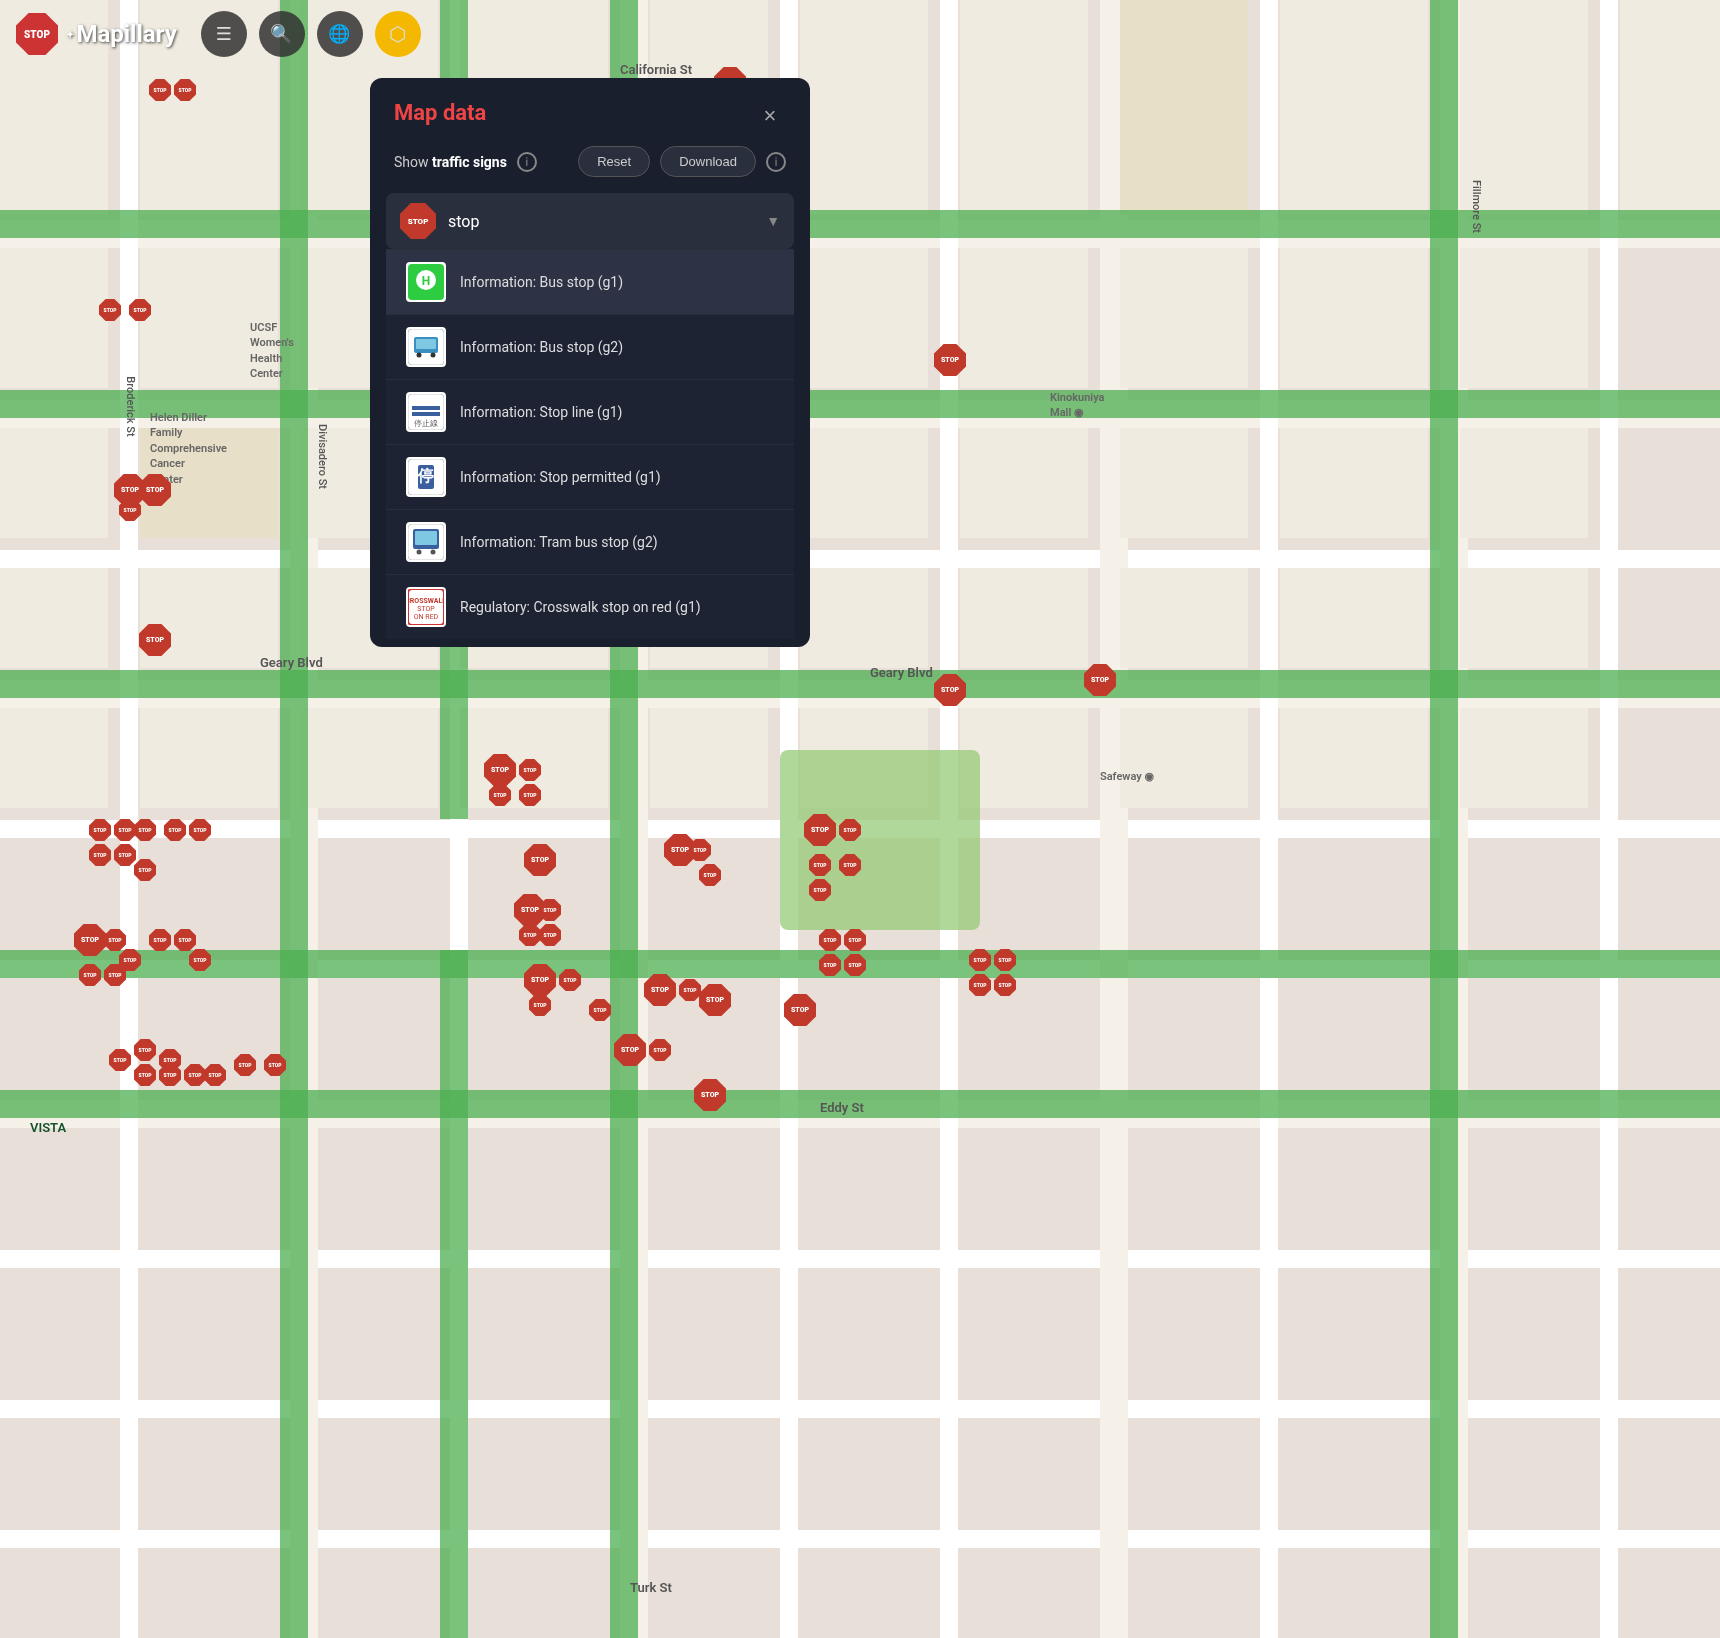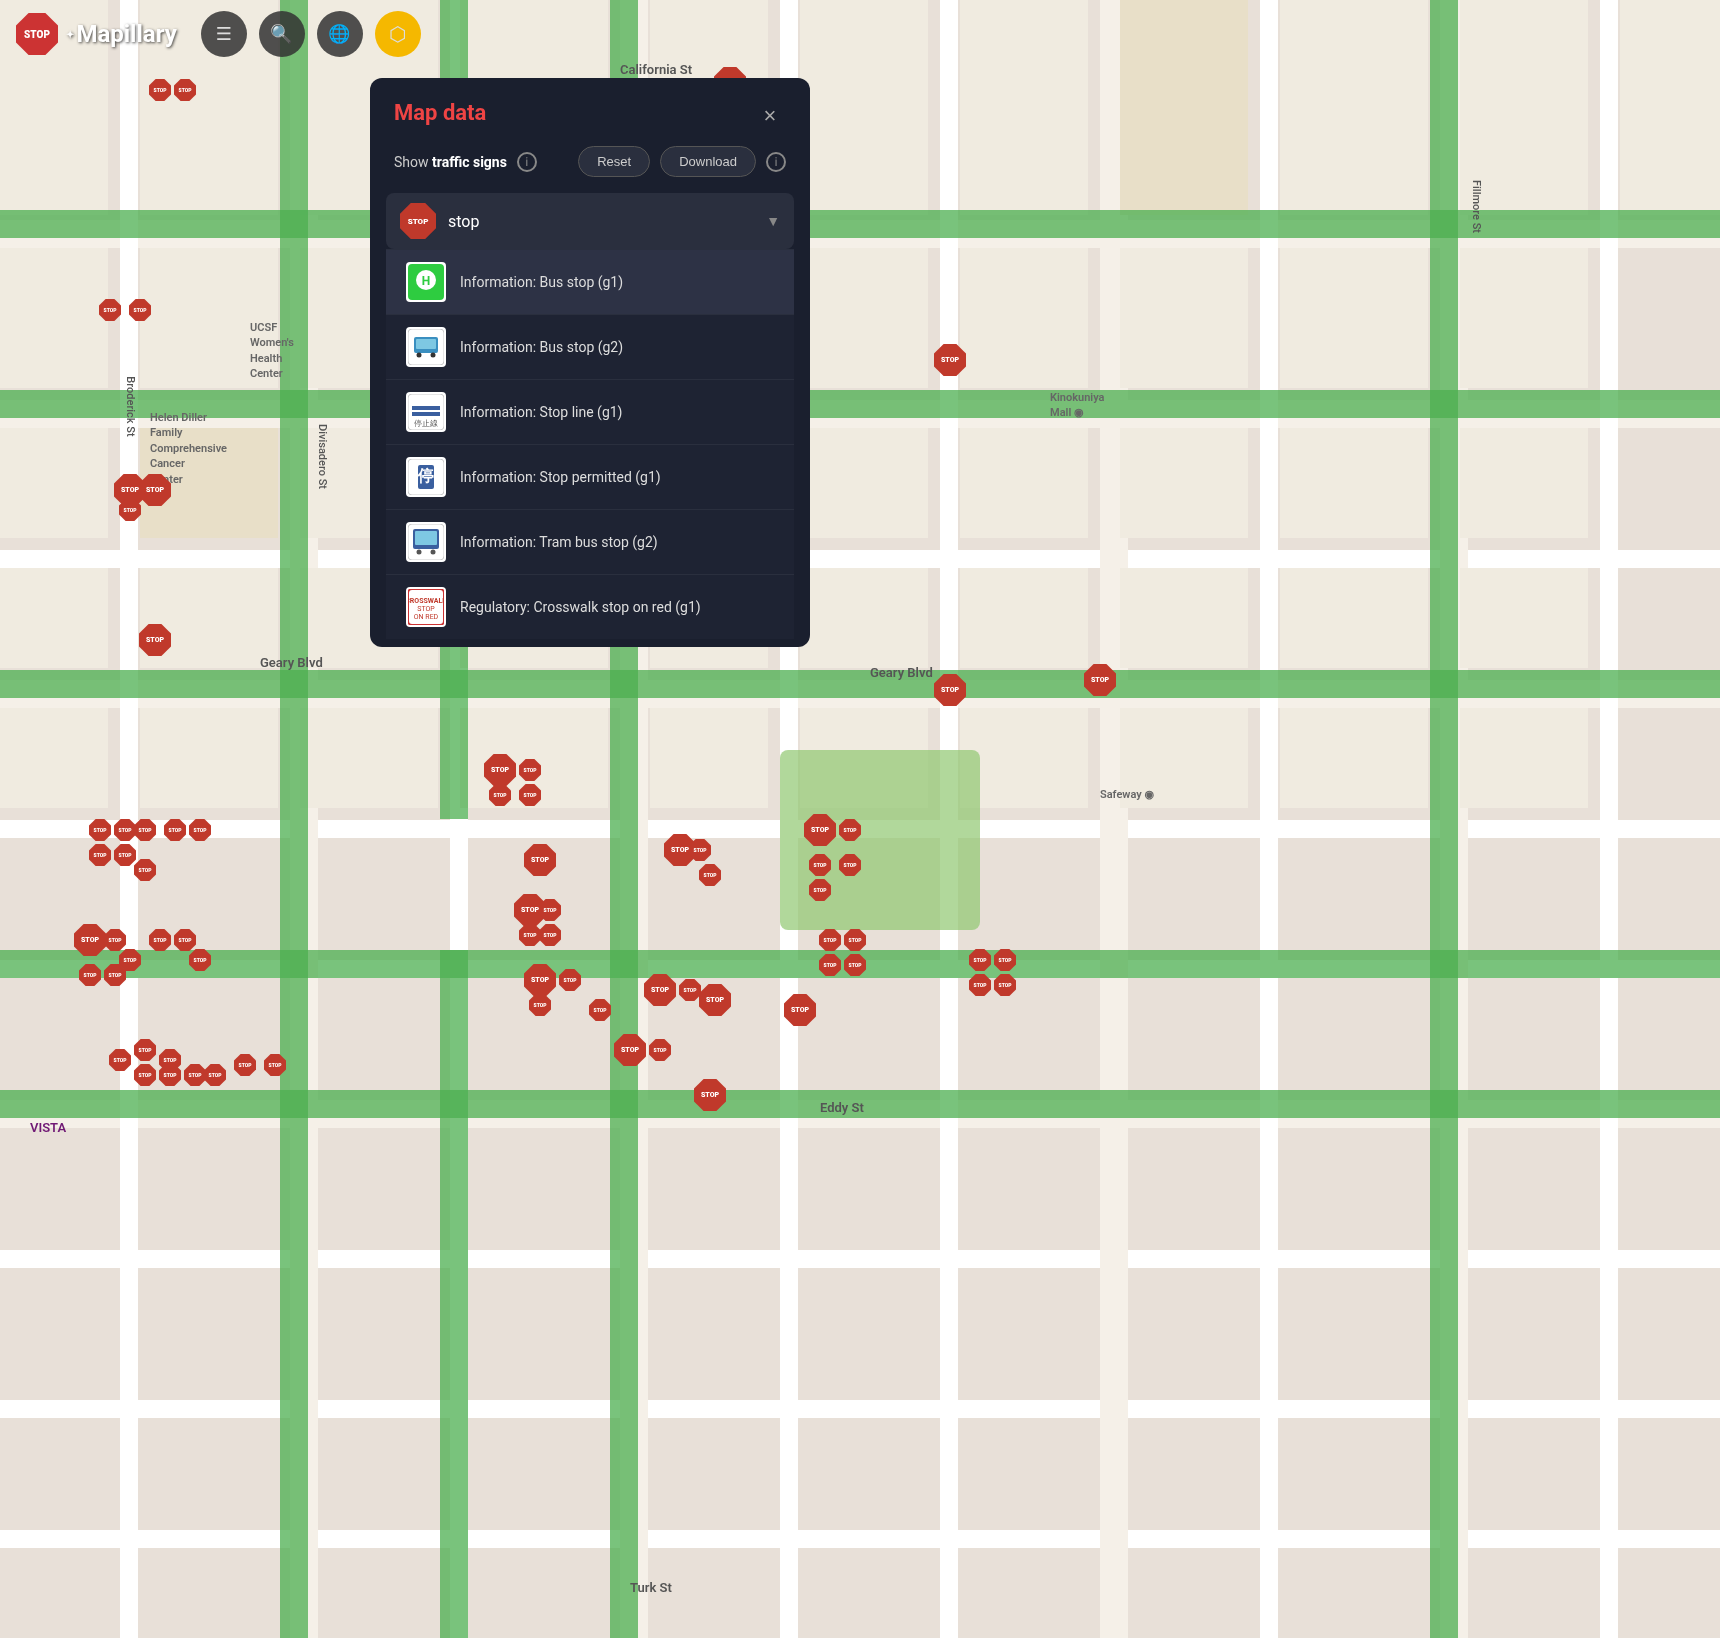--- a/index.html
+++ b/index.html
@@ -347,30 +347,30 @@
   <div class="green-route" style="top:0; left:280px; width:28px; height:100%; opacity:0.75;"></div>
   <div class="green-route" style="top:0; left:440px; width:28px; height:50%; opacity:0.75;"></div>
   <div class="green-route" style="top:950px; left:440px; width:28px; height:690px; opacity:0.75;"></div>
   <div class="green-route" style="top:0; left:610px; width:28px; height:100%; opacity:0.75;"></div>
   <div class="green-route" style="top:0; left:1430px; width:28px; height:100%; opacity:0.75;"></div>
 
   <div style="position:absolute; top:62px; left:620px; color:#555; font-size:13px; font-weight:600; transform:rotate(0deg); white-space:nowrap;">California St</div>
   <div style="position:absolute; top:655px; left:260px; color:#555; font-size:13px; font-weight:600; white-space:nowrap;">Geary Blvd</div>
   <div style="position:absolute; top:665px; left:870px; color:#555; font-size:13px; font-weight:600; white-space:nowrap;">Geary Blvd</div>
   <div style="position:absolute; top:1100px; left:820px; color:#555; font-size:13px; font-weight:600; white-space:nowrap;">Eddy St</div>
-  <div style="position:absolute; top:1120px; left:30px; color:#701a75; font-size:13px; font-weight:600; white-space:nowrap;">VISTA</div>
+  <div style="position:absolute; top:1120px; left:30px; color:#14532d; font-size:13px; font-weight:600; white-space:nowrap;">VISTA</div>
   <div style="position:absolute; top:400px; left:100px; color:#555; font-size:11px; font-weight:500; transform:rotate(90deg); white-space:nowrap;">Broderick St</div>
   <div style="position:absolute; top:500px; left:290px; color:#555; font-size:11px; font-weight:500; transform:rotate(90deg) translateX(-50px); white-space:nowrap;">Divisadero St</div>
   <div style="position:absolute; top:300px; left:1450px; color:#555; font-size:11px; font-weight:500; transform:rotate(90deg) translateX(-100px); white-space:nowrap;">Fillmore St</div>
   <div style="position:absolute; top:1580px; left:630px; color:#555; font-size:13px; font-weight:600; white-space:nowrap;">Turk St</div>
 
   <div style="position:absolute; top:320px; left:250px; color:#666; font-size:11px; font-weight:600; white-space:nowrap; line-height:1.4;">UCSF<br>Women's<br>Health<br>Center</div>
   <div style="position:absolute; top:410px; left:150px; color:#666; font-size:11px; font-weight:600; white-space:nowrap; line-height:1.4;">Helen Diller<br>Family<br>Comprehensive<br>Cancer<br>Center</div>
   <div style="position:absolute; top:390px; left:1050px; color:#666; font-size:11px; font-weight:600; white-space:nowrap; line-height:1.4;">Kinokuniya<br>Mall ◉</div>
-  <div style="position:absolute; top:788px; left:1100px; color:#666; font-size:11px; font-weight:600; white-space:nowrap;">Safeway ◉</div>
+  <div style="position:absolute; top:770px; left:1100px; color:#666; font-size:11px; font-weight:600; white-space:nowrap;">Safeway ◉</div>
 </div>
 
 <div id="stop-signs-container">
     <div class="stop-sign small" style="left: 160px; top: 90px; z-index: 10; position: absolute;">STOP</div>
     <div class="stop-sign small" style="left: 185px; top: 90px; z-index: 10; position: absolute;">STOP</div>
     <div class="stop-sign" style="left: 470px; top: 108px; z-index: 10; position: absolute;">STOP</div>
     <div class="stop-sign" style="left: 730px; top: 83px; z-index: 10; position: absolute;">STOP</div>
     <div class="stop-sign small" style="left: 760px; top: 128px; z-index: 10; position: absolute;">STOP</div>
     <div class="stop-sign small" style="left: 110px; top: 310px; z-index: 10; position: absolute;">STOP</div>
     <div class="stop-sign small" style="left: 140px; top: 310px; z-index: 10; position: absolute;">STOP</div>

